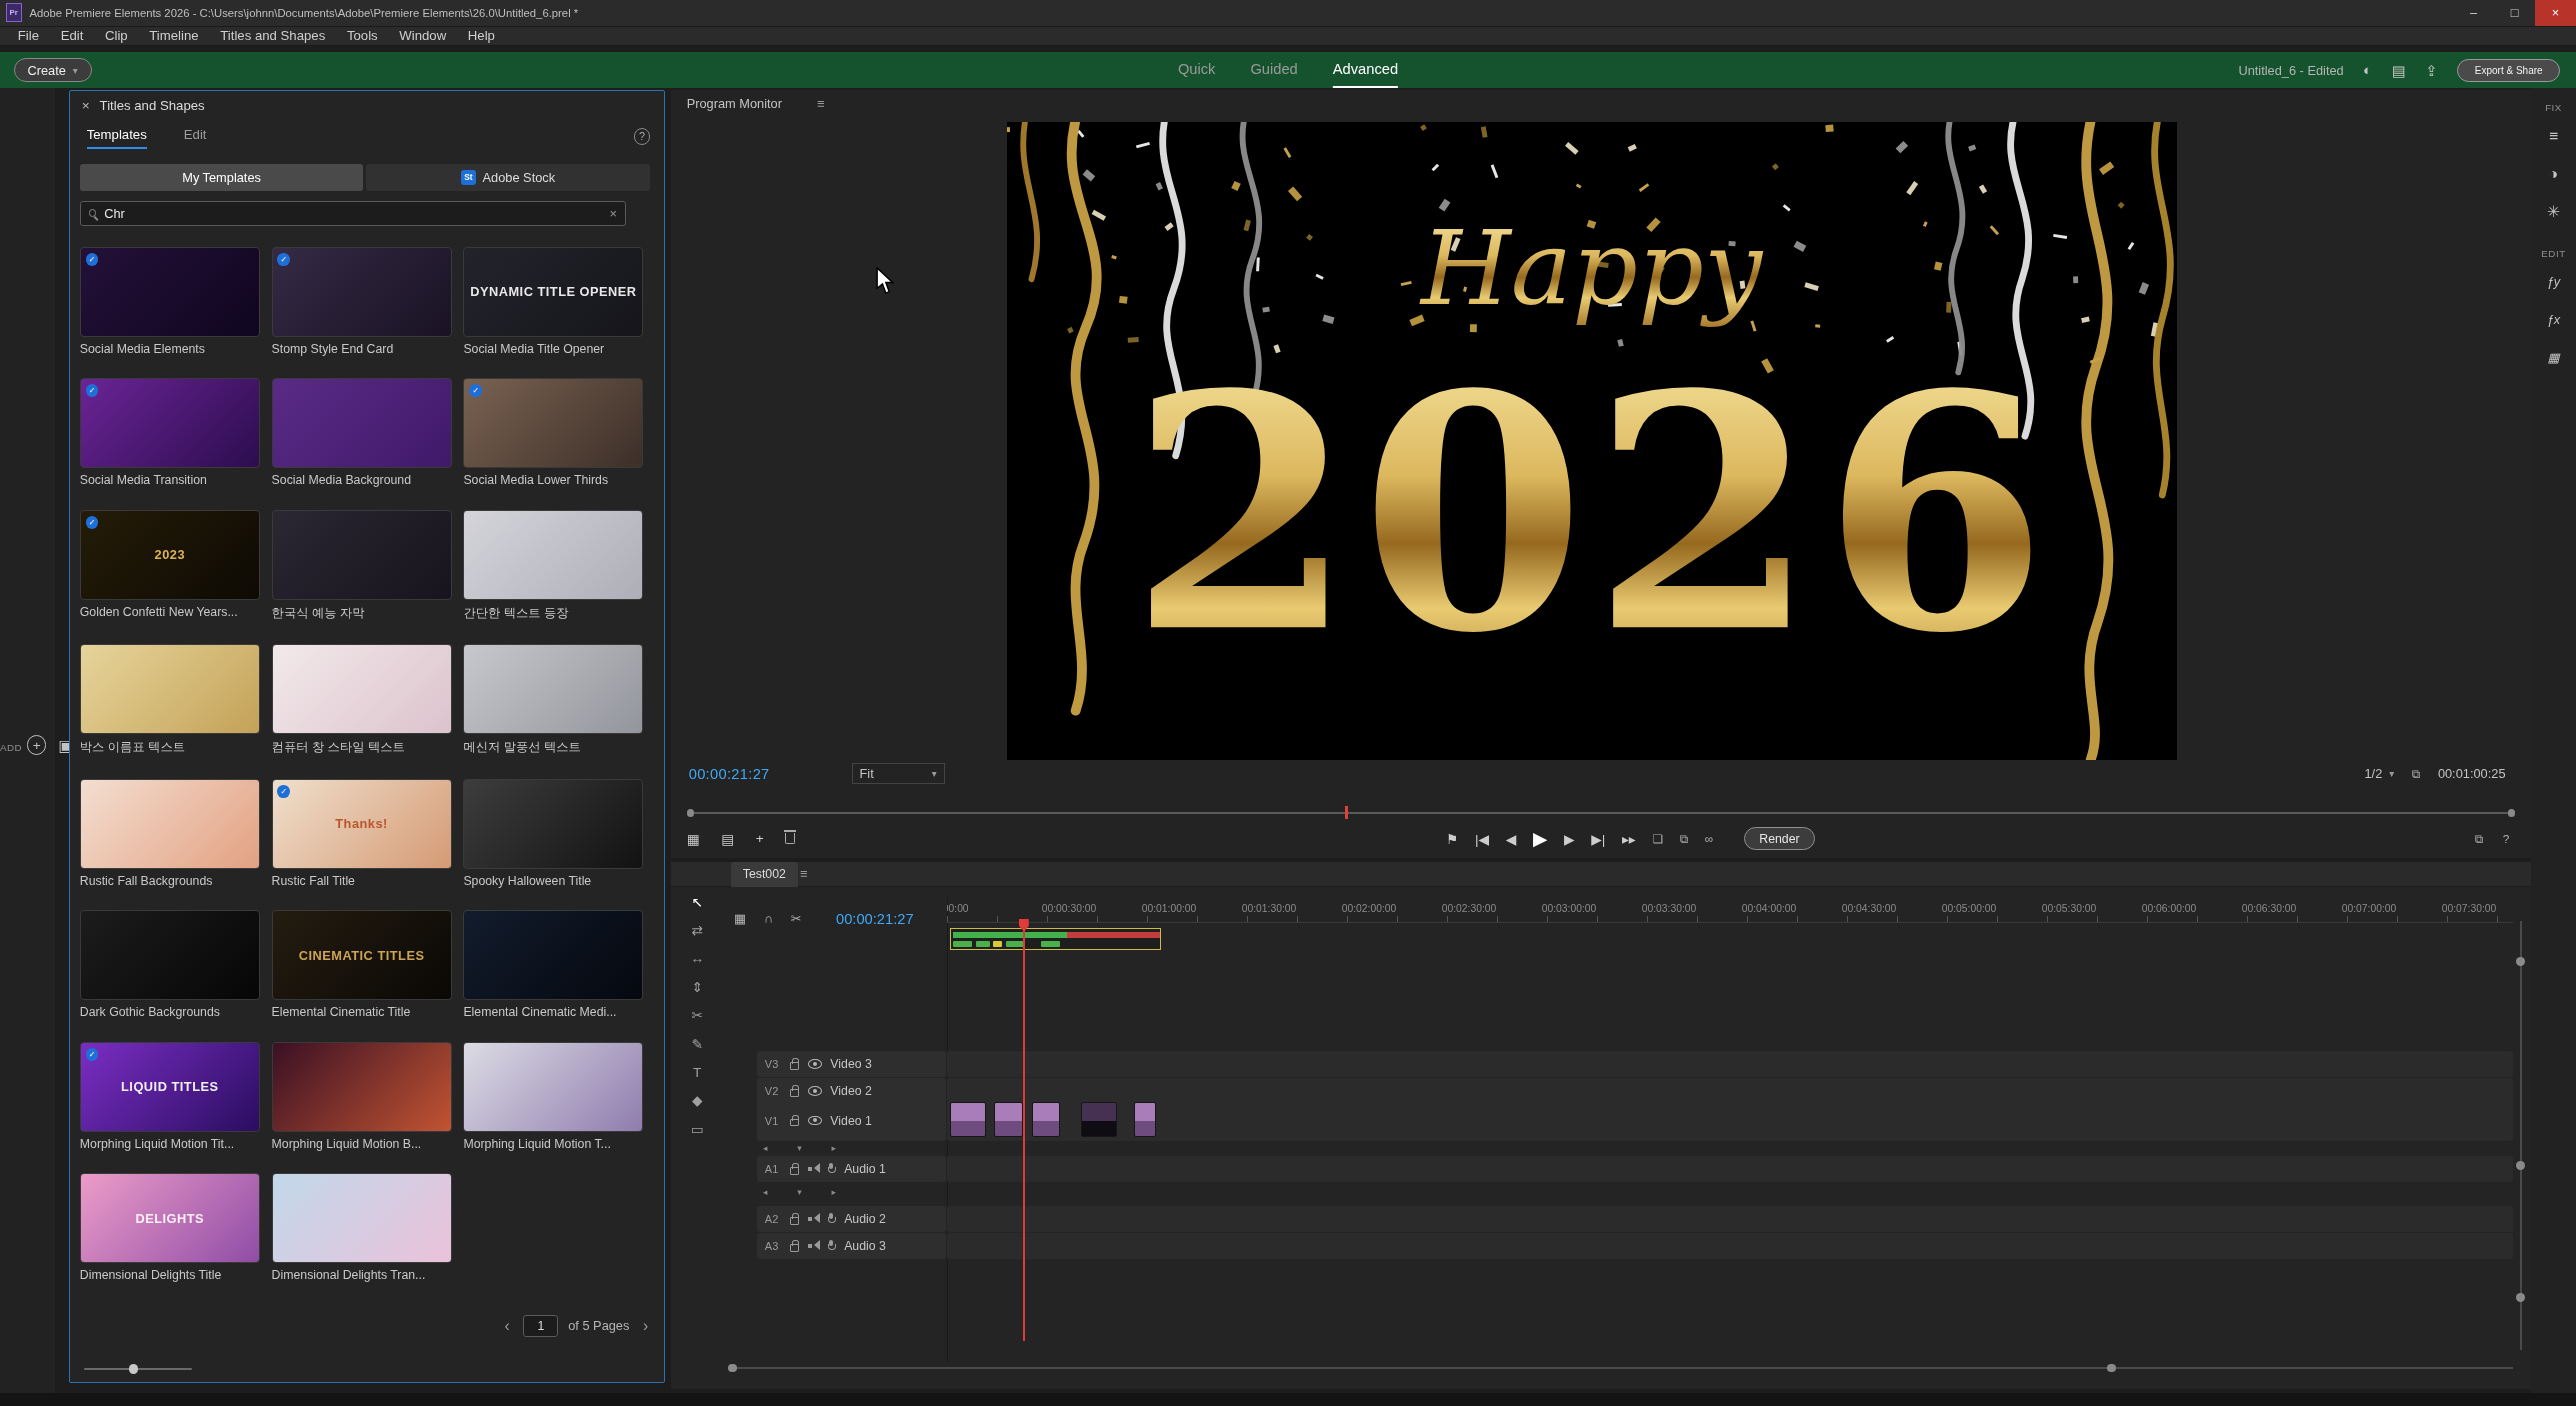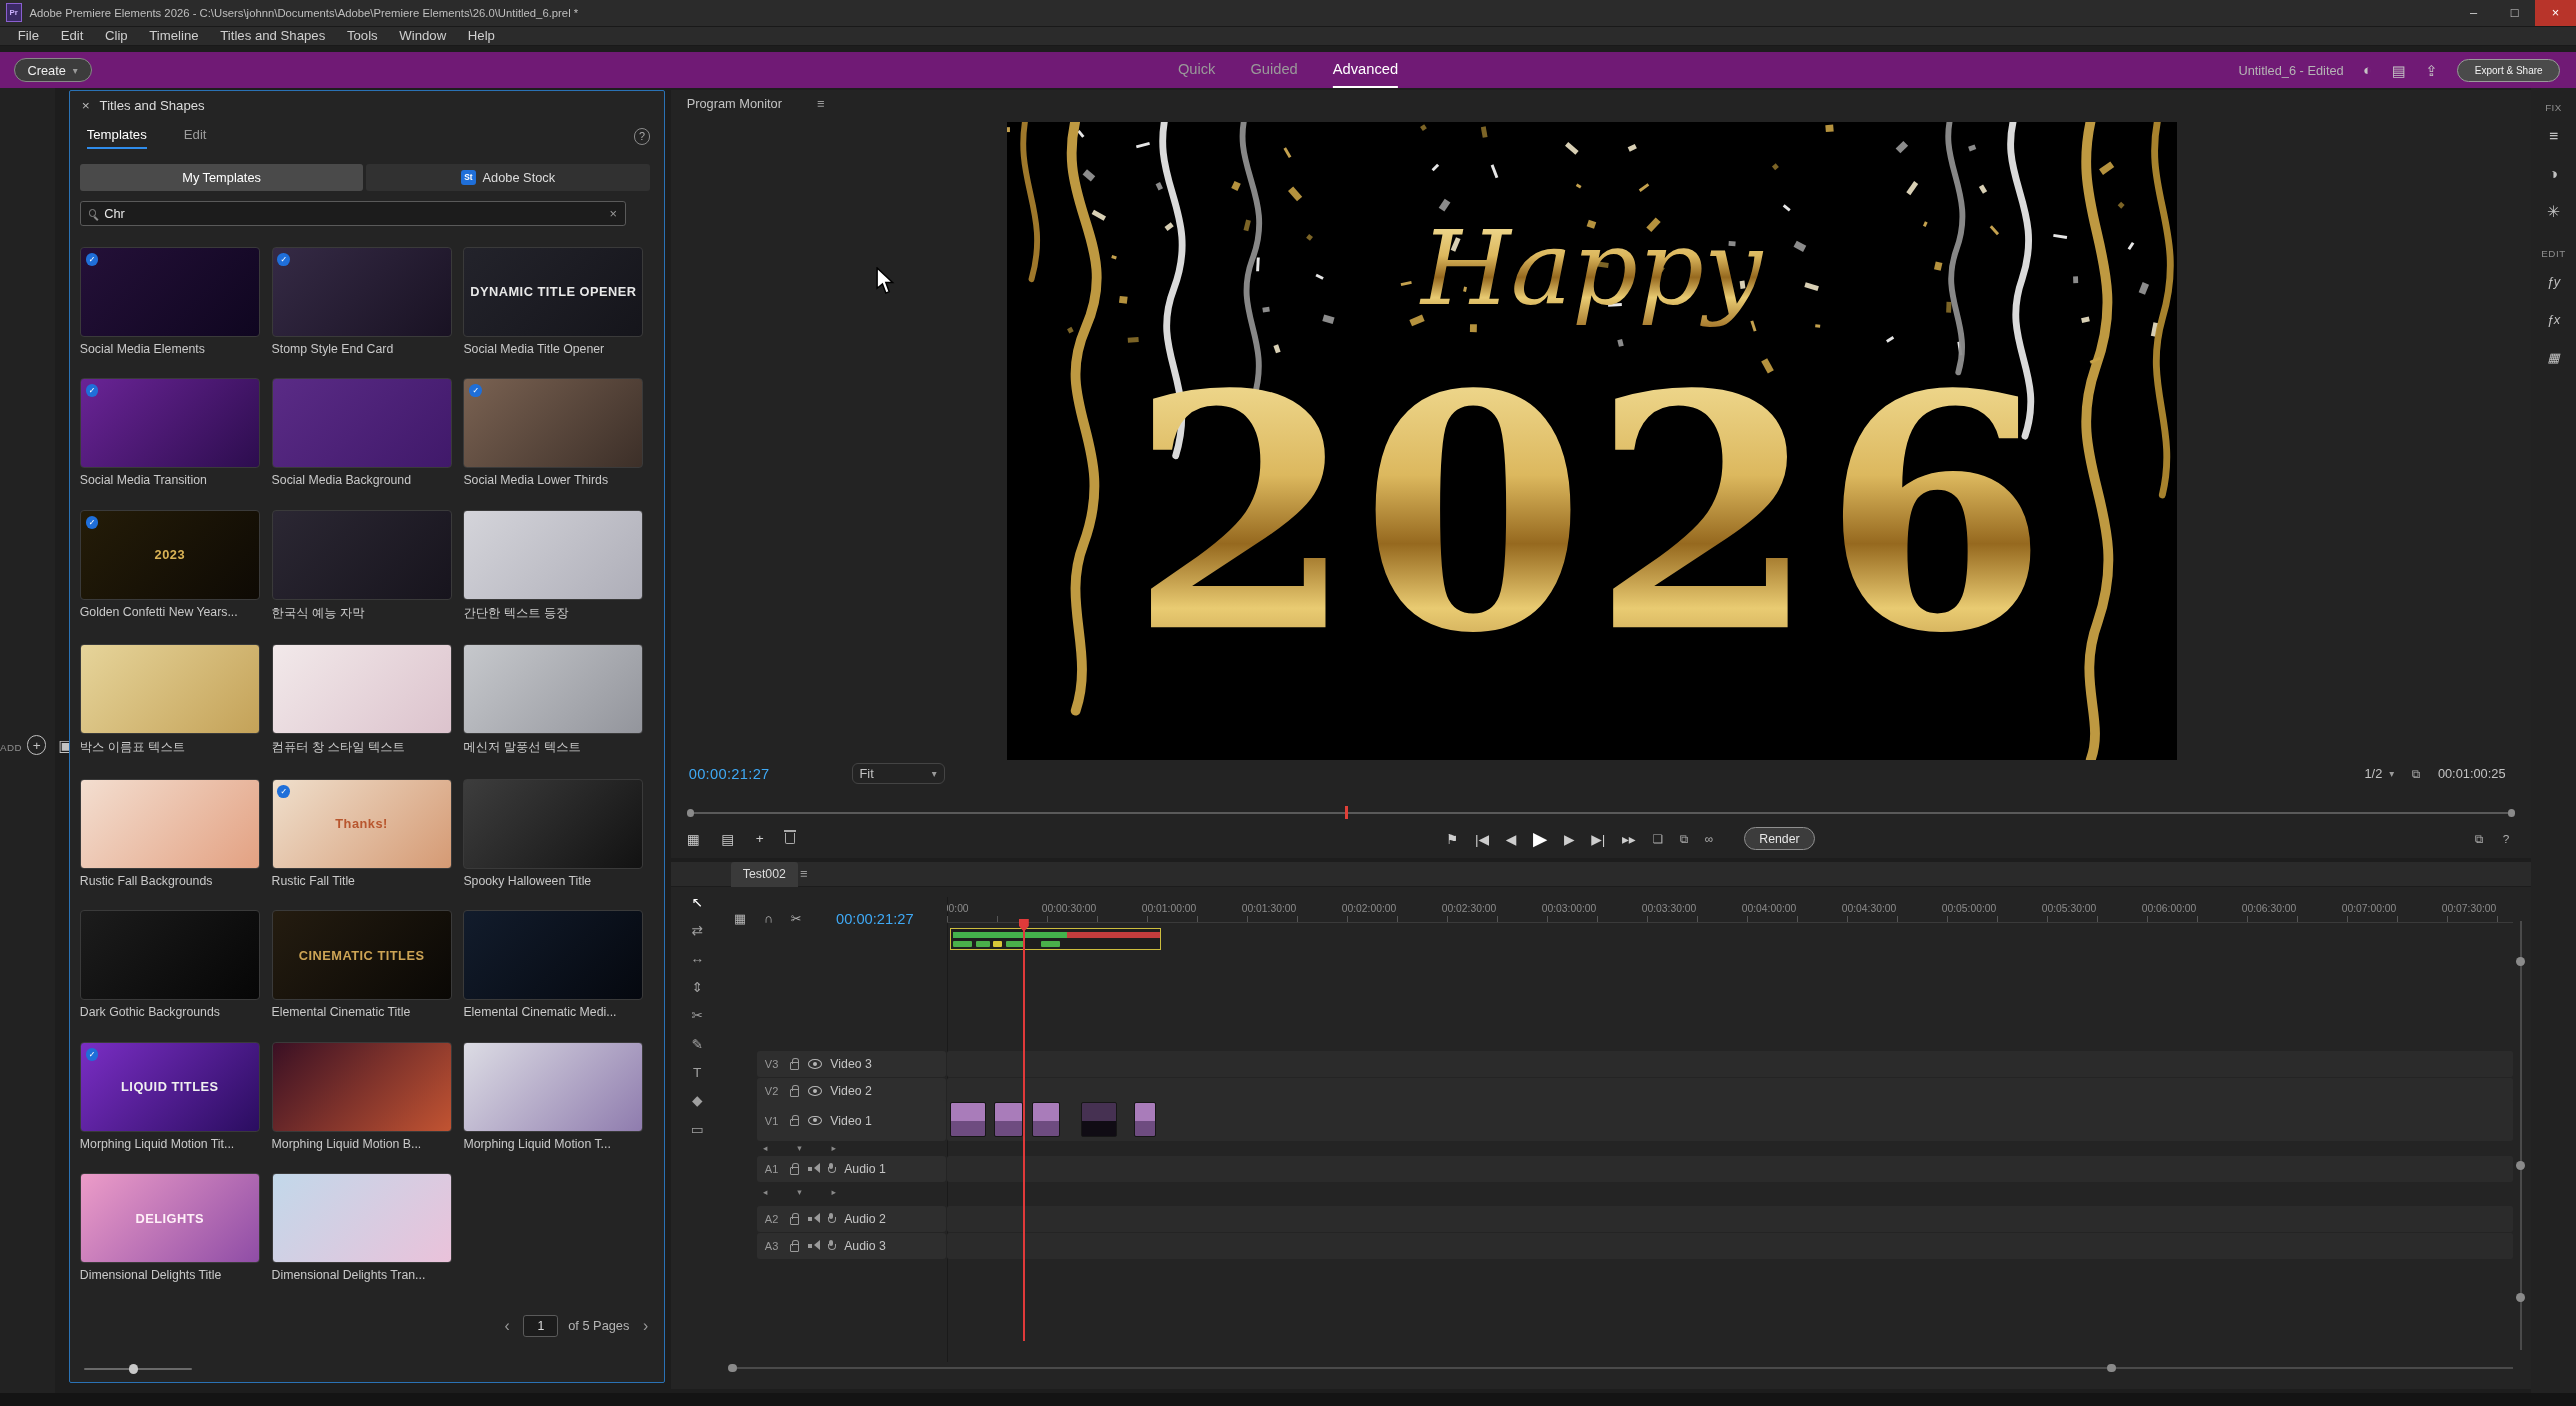--- a/index.html
+++ b/index.html
@@ -12,21 +12,21 @@
 .tb-title{font-size:11.3px;color:#bfbfbf;white-space:nowrap}
 .win-btns{margin-left:auto;display:flex;height:100%}
 .wbtn{width:41px;display:flex;align-items:center;justify-content:center;font-size:12.8px;color:#cfcfcf}
 .wbtn.close{background:#b8342a;color:#fff}
 
 
 .menubar{position:absolute;left:0;top:26.5px;width:100%;height:19px;background:#2b2b2b;display:flex;padding-left:7px;border-bottom:1px solid #191919;z-index:20}
 .menu-item{padding:0 10.8px;font-size:13.2px;color:#cfcfcf;height:100%;display:flex;align-items:center}
 
 
-.toolbar{position:absolute;left:0;top:52px;width:100%;height:36px;background:#701a75;display:flex;align-items:center;z-index:20}
+.toolbar{position:absolute;left:0;top:52px;width:100%;height:36px;background:#14532d;display:flex;align-items:center;z-index:20}
 .create-btn{margin-left:13.7px;height:24.5px;padding:0 12.8px;border-radius:12.8px;border:1px solid #888;background:#3c3c3c;color:#eee;font-size:12.8px;display:flex;align-items:center;gap:6.9px;font-family:inherit}
 .modes{position:absolute;left:50%;transform:translateX(-50%);display:flex;gap:35px;height:100%;align-items:center}
 .mode{font-size:14.7px;color:#9a9a9a;height:100%;display:flex;align-items:center;border-bottom:2px solid transparent}
 .mode.active{color:#fff;border-bottom-color:#fff}
 .tb-right{margin-left:auto;display:flex;align-items:center;gap:19.6px;padding-right:15.7px}
 .proj{font-size:12.8px;color:#b5b5b5}
 .tb-ico{font-size:14.7px;color:#c5c5c5}
 .export-btn{height:23px;padding:0 16.7px;border-radius:12.8px;border:1px solid #9a9a9a;background:#4a4a4a;color:#f2f2f2;font-size:10px;font-family:inherit}
 
 
@@ -73,21 +73,21 @@
 
 
 .monitor-panel{position:absolute;left:671px;top:90px;width:1860px;height:768px;background:#232323}
 .mp-header{position:absolute;left:15.7px;top:5.9px;display:flex;align-items:center;gap:35px}
 .mp-title{font-size:12.8px;color:#c3c3c3}
 .panel-menu{font-size:12.8px;color:#9a9a9a}
 .video{position:absolute;left:336px;top:32px;width:1170px;height:638px;background:#000;overflow:hidden}
 .preview-svg{width:100%;height:100%;display:block}
 .mp-tc-row{position:absolute;left:17.7px;top:673px;right:25.5px;height:21.6px;display:flex;align-items:center}
 .tc{color:#3fa9f5;font-size:14.7px;letter-spacing:0.3px}
-.fit-dd{margin-left:82px;display:flex;align-items:center;justify-content:space-between;width:93px;padding:2px 6.9px;border:1px solid #444;border-radius:6px;font-size:12.8px;color:#c3c3c3}
+.fit-dd{margin-left:82px;display:flex;align-items:center;justify-content:space-between;width:93px;padding:2px 6.9px;border:1px solid #444;border-radius:0;font-size:12.8px;color:#c3c3c3}
 .mp-tc-right{margin-left:auto;display:flex;align-items:center;gap:17.7px;font-size:12.8px;color:#c3c3c3}
 .dd{display:flex;align-items:center;gap:6.9px}
 .chev{font-size:9.8px;color:#9a9a9a}
 .scrubber{position:absolute;left:15.7px;right:15.7px;top:717px;height:11.8px}
 .scrub-line{position:absolute;left:7.8px;right:7.8px;top:4.9px;height:2px;background:#5a5a5a}
 .scrub-dot{position:absolute;top:2px;width:7.8px;height:7.8px;border-radius:50%;background:#8a8a8a}
 .scrub-dot.l{left:0}.scrub-dot.r{right:0}
 .scrub-ph{position:absolute;top:-1px;width:2.9px;height:12.8px;background:#e04038}
 .transport{position:absolute;left:0;top:732px;width:100%;height:33px}
 .tr-left{position:absolute;left:15.7px;top:0;height:100%;display:flex;align-items:center;gap:21.6px}

